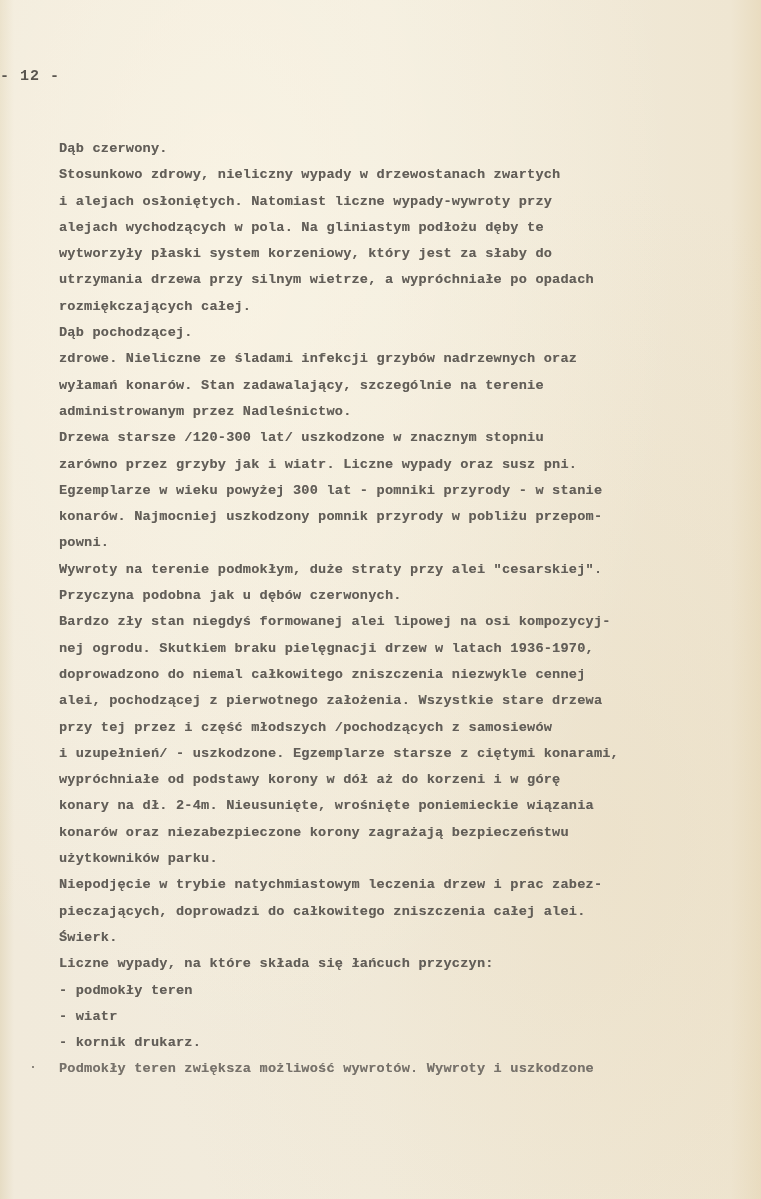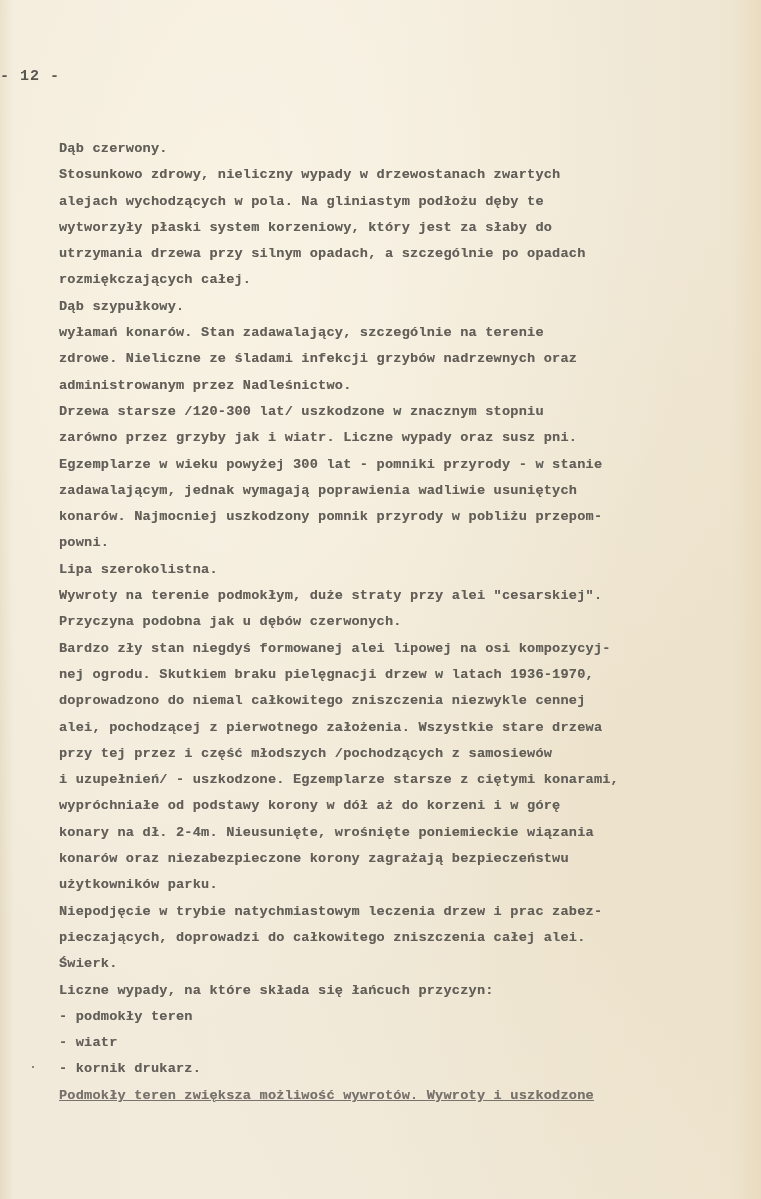--- a/index.html
+++ b/index.html
@@ -43,55 +43,54 @@
     .line {
       height: 26.3px;
       line-height: 26.3px;
       font-size: 13.6px;
       font-weight: bold;
       white-space: pre;
       letter-spacing: 0.2px;
       color: #625e58;
       text-shadow: 0 0 0.6px rgba(90,85,80,0.5);
     }
-    .line.faint { color: #77726b; text-decoration: underline; }
+    .line.faint { color: #77726b; }
     .stray-mark {
       position: absolute;
       left: 32px;
       top: 1066px;
       width: 2px;
       height: 2px;
       background: #6a655e;
       border-radius: 1px;
     }
   </style>
 </head>
 <body>
 
 <div class="page">
   <div class="page-number">- 12 -</div>
 
   <div class="text-block">
     <div class="line">Dąb czerwony.</div>
     <div class="line">Stosunkowo zdrowy, nieliczny wypady w drzewostanach zwartych</div>
+    <div class="line">i alejach osłoniętych. Natomiast liczne wypady-wywroty przy</div>
     <div class="line">alejach wychodzących w pola. Na gliniastym podłożu dęby te</div>
     <div class="line">wytworzyły płaski system korzeniowy, który jest za słaby do</div>
-    <div class="line">utrzymania drzewa przy silnym opadach, a szczególnie po opadach</div>
+    <div class="line">utrzymania drzewa przy silnym wietrze, a wypróchniałe po opadach</div>
     <div class="line">rozmiękczających całej.</div>
-    <div class="line">Dąb szypułkowy.</div>
+    <div class="line">Dąb pochodzącej.</div>
+    <div class="line">zdrowe. Nieliczne ze śladami infekcji grzybów nadrzewnych oraz</div>
     <div class="line">wyłamań konarów. Stan zadawalający, szczególnie na terenie</div>
-    <div class="line">zdrowe. Nieliczne ze śladami infekcji grzybów nadrzewnych oraz</div>
     <div class="line">administrowanym przez Nadleśnictwo.</div>
     <div class="line">Drzewa starsze /120-300 lat/ uszkodzone w znacznym stopniu</div>
     <div class="line">zarówno przez grzyby jak i wiatr. Liczne wypady oraz susz pni.</div>
     <div class="line">Egzemplarze w wieku powyżej 300 lat - pomniki przyrody - w stanie</div>
-    <div class="line">zadawalającym, jednak wymagają poprawienia wadliwie usuniętych</div>
     <div class="line">konarów. Najmocniej uszkodzony pomnik przyrody w pobliżu przepom-</div>
     <div class="line">powni.</div>
-    <div class="line">Lipa szerokolistna.</div>
     <div class="line">Wywroty na terenie podmokłym, duże straty przy alei "cesarskiej".</div>
     <div class="line">Przyczyna podobna jak u dębów czerwonych.</div>
     <div class="line">Bardzo zły stan niegdyś formowanej alei lipowej na osi kompozycyj-</div>
     <div class="line">nej ogrodu. Skutkiem braku pielęgnacji drzew w latach 1936-1970,</div>
     <div class="line">doprowadzono do niemal całkowitego zniszczenia niezwykle cennej</div>
     <div class="line">alei, pochodzącej z pierwotnego założenia. Wszystkie stare drzewa</div>
     <div class="line">przy tej przez i część młodszych /pochodzących z samosiewów</div>
     <div class="line">i uzupełnień/ - uszkodzone. Egzemplarze starsze z ciętymi konarami,</div>
     <div class="line">wypróchniałe od podstawy korony w dół aż do korzeni i w górę</div>
     <div class="line">konary na dł. 2-4m. Nieusunięte, wrośnięte poniemieckie wiązania</div>

